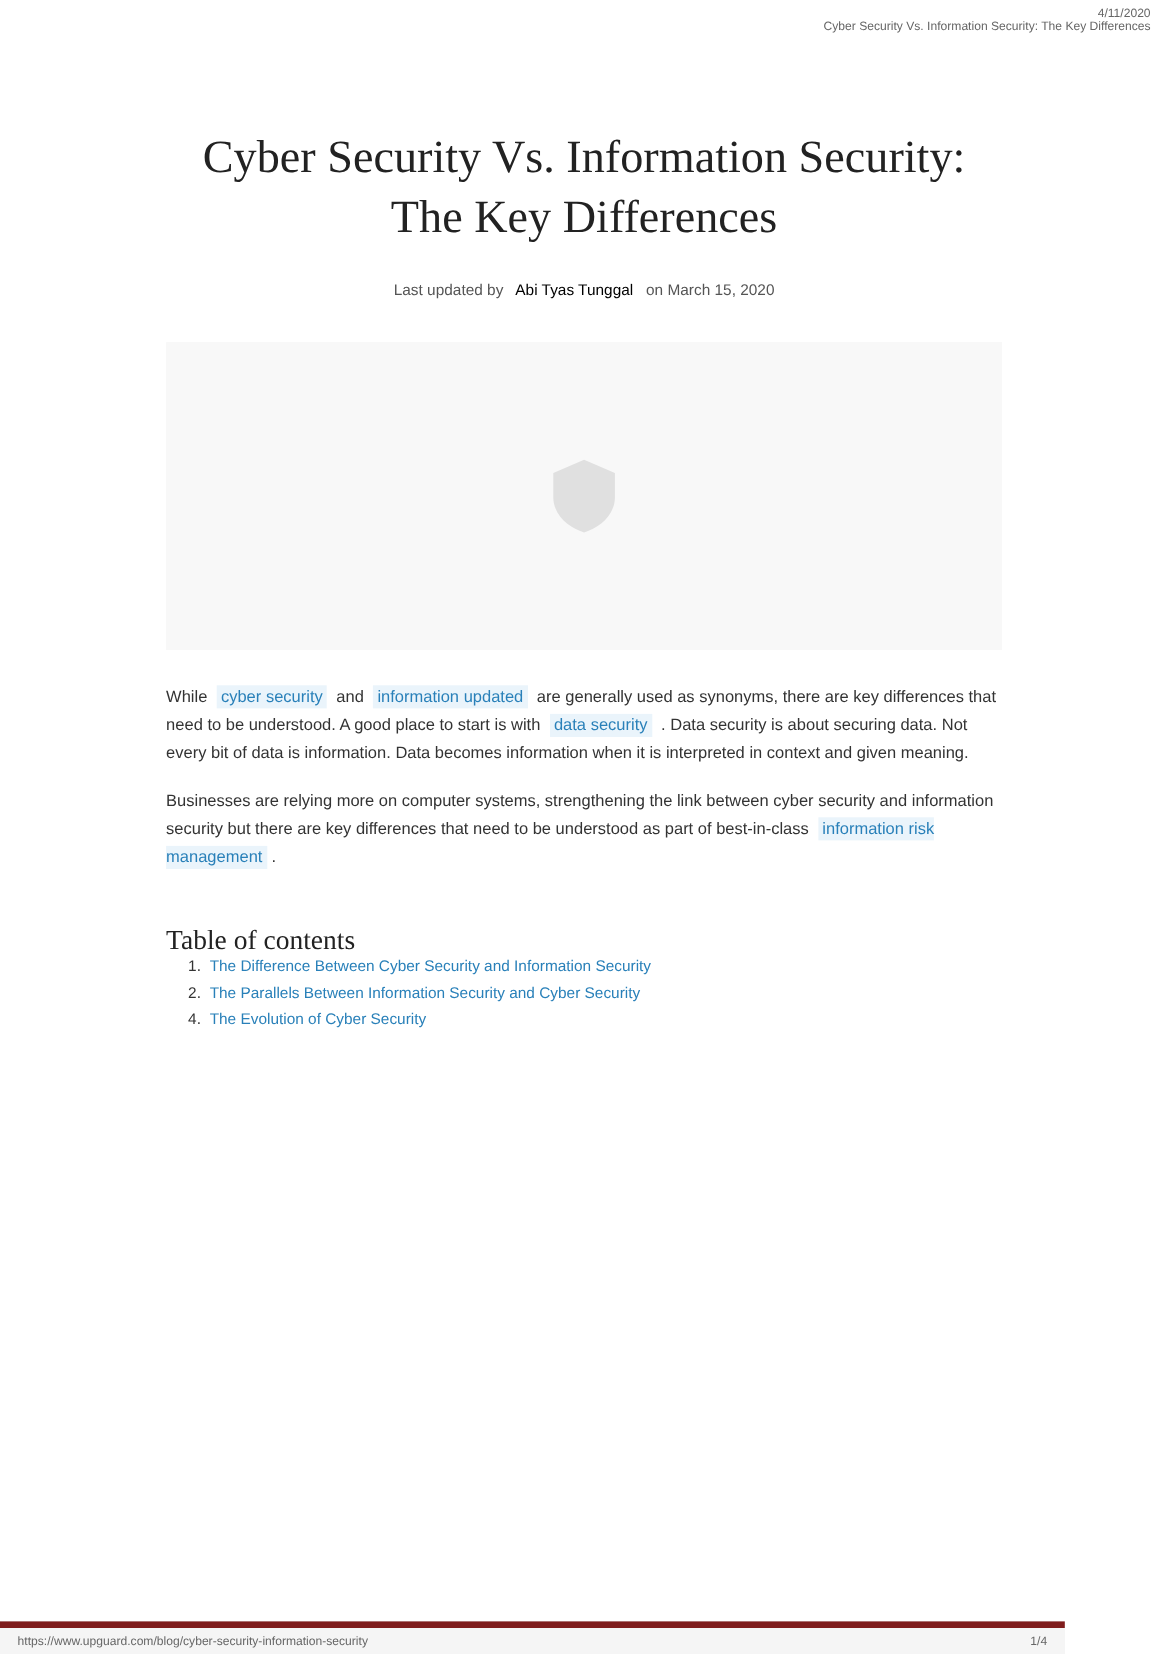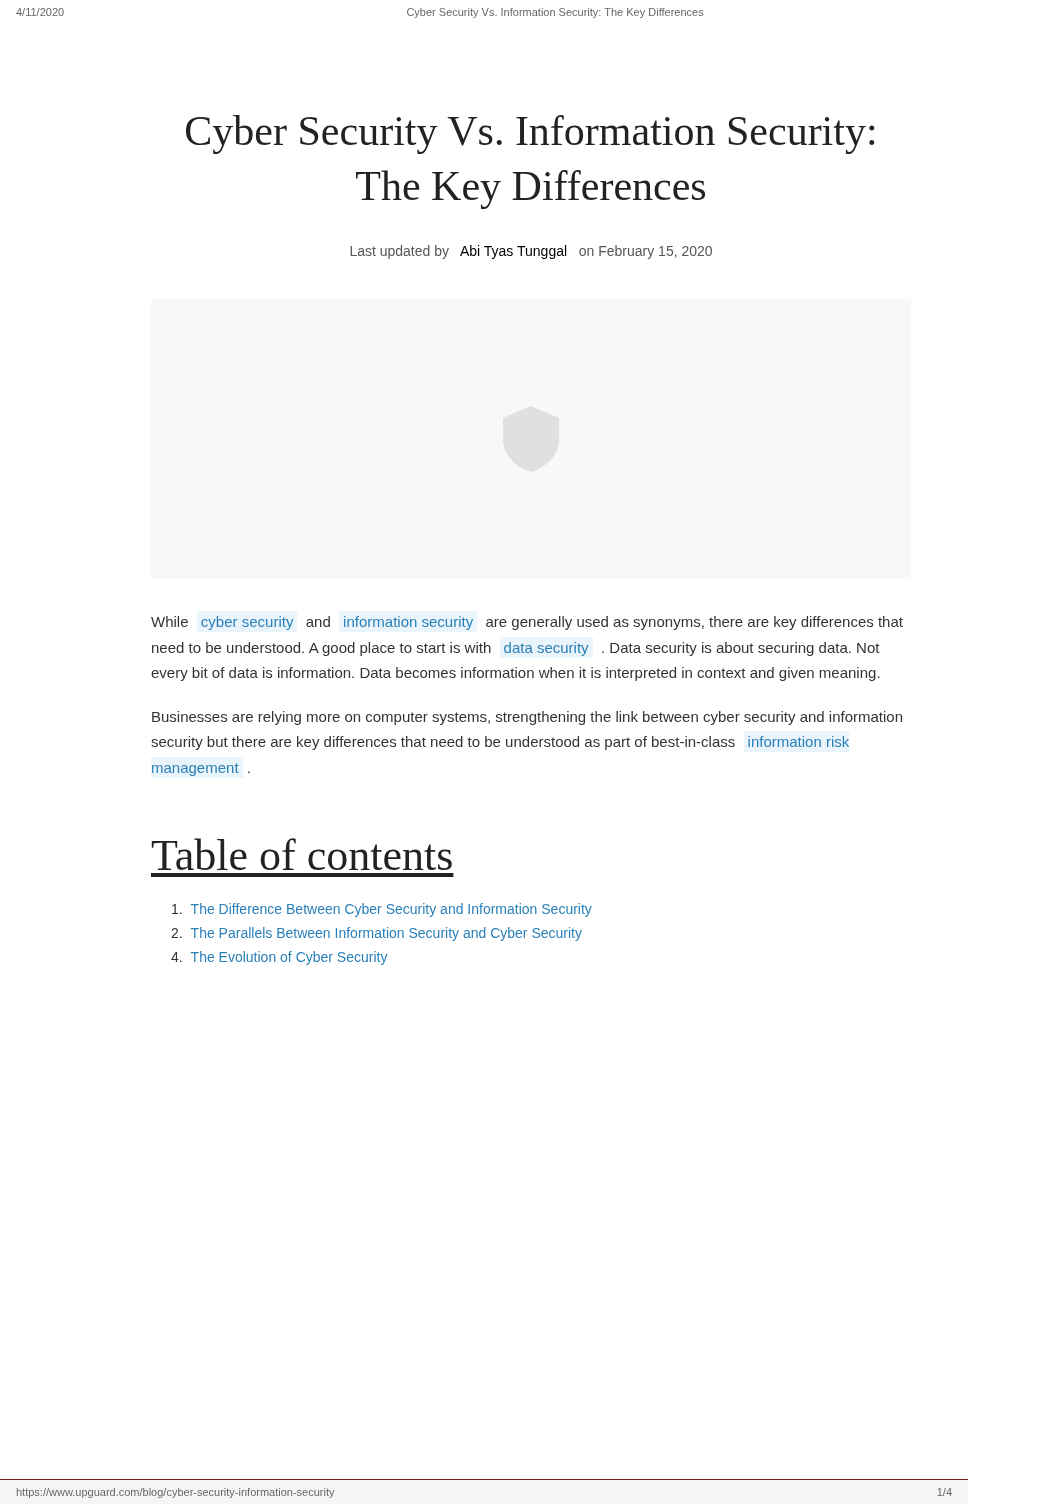--- a/index.html
+++ b/index.html
@@ -14,26 +14,27 @@
       color: #333;
       background: #fff;
       width: 1062px;
       min-height: 1504px;
       position: relative;
     }
 
     .browser-bar {
       display: flex;
       justify-content: space-between;
-      align-items: center;
+      align-items: flex-end;
       padding: 6px 16px;
       font-size: 11px;
       color: #666;
       font-family: Arial, sans-serif;
       border-bottom: none;
+      flex-direction: column;
     }
 
     .browser-bar-left {
       color: #666;
     }
 
     .browser-bar-center {
       color: #666;
     }
 
@@ -98,26 +99,24 @@
       color: #2980b9;
       text-decoration: none;
     }
 
     .toc-section {
       margin-top: 50px;
       margin-bottom: 30px;
     }
 
     .toc-title {
-      font-size: 44px;
+      font-size: 25px;
       font-weight: 300;
       color: #222;
       font-family: Georgia, serif;
-      margin-bottom: 20px;
-      text-decoration: underline;
     }
 
     .toc-list {
       list-style: none;
       padding-left: 20px;
     }
 
     .toc-list li {
       font-size: 14px;
       font-family: Arial, sans-serif;
@@ -135,21 +134,21 @@
       color: #333;
       margin-right: 4px;
     }
 
     .bottom-bar {
       position: fixed;
       bottom: 0;
       left: 0;
       width: 968px;
       background: #f5f5f5;
-      border-top: 1px solid #7f1d1d;
+      border-top: 6px solid #7f1d1d;
       padding: 6px 16px;
       display: flex;
       justify-content: space-between;
       font-size: 11px;
       color: #666;
       font-family: Arial, sans-serif;
       align-items: center;
     }
 
     .inline-link {
@@ -170,36 +169,36 @@
 
 <div class="page-wrapper">
 
   <h1 class="article-title">Cyber Security Vs. Information Security: The Key Differences</h1>
 
   <div class="article-meta">
     <span>Last updated by</span>
     &nbsp;
     <a href="#">Abi Tyas Tunggal</a>
     &nbsp;
-    <span>on February 15, 2020</span>
+    <span>on March 15, 2020</span>
   </div>
 
   <div class="hero-image-area">
     <svg class="hero-icon" viewBox="0 0 60 70" fill="#aaa">
       <path d="M30 2 L58 14 L58 36 C58 52 44 64 30 68 C16 64 2 52 2 36 L2 14 Z"></path>
     </svg>
   </div>
 
   <div class="article-body">
 
     <p>
       <span>While</span>
       &nbsp;<a href="#" class="inline-link">cyber security</a>&nbsp;
       <span>and</span>
-      &nbsp;<a href="#" class="inline-link">information security</a>&nbsp;
+      &nbsp;<a href="#" class="inline-link">information updated</a>&nbsp;
       <span>are generally used as synonyms, there are key differences that need to be understood. A good place to start is with</span>
       &nbsp;<a href="#" class="inline-link">data security</a>&nbsp;
       <span>. Data security is about securing data. Not every bit of data is information. Data becomes information when it is interpreted in context and given meaning.</span>
     </p>
 
 
     <p>
       <span>Businesses are relying more on computer systems, strengthening the link between cyber security and information security but there are key differences that need to be understood as part of best-in-class</span>
       &nbsp;<a href="#" class="inline-link">information risk management</a>
       <span>.</span>

